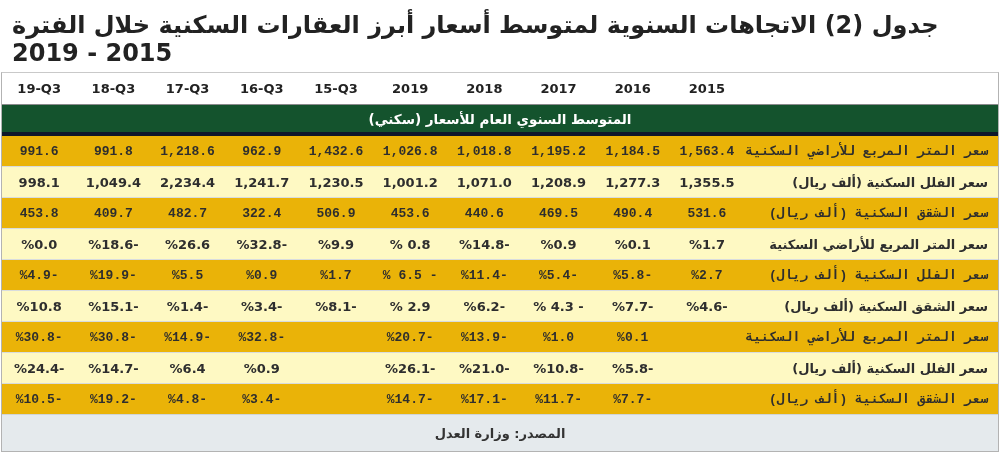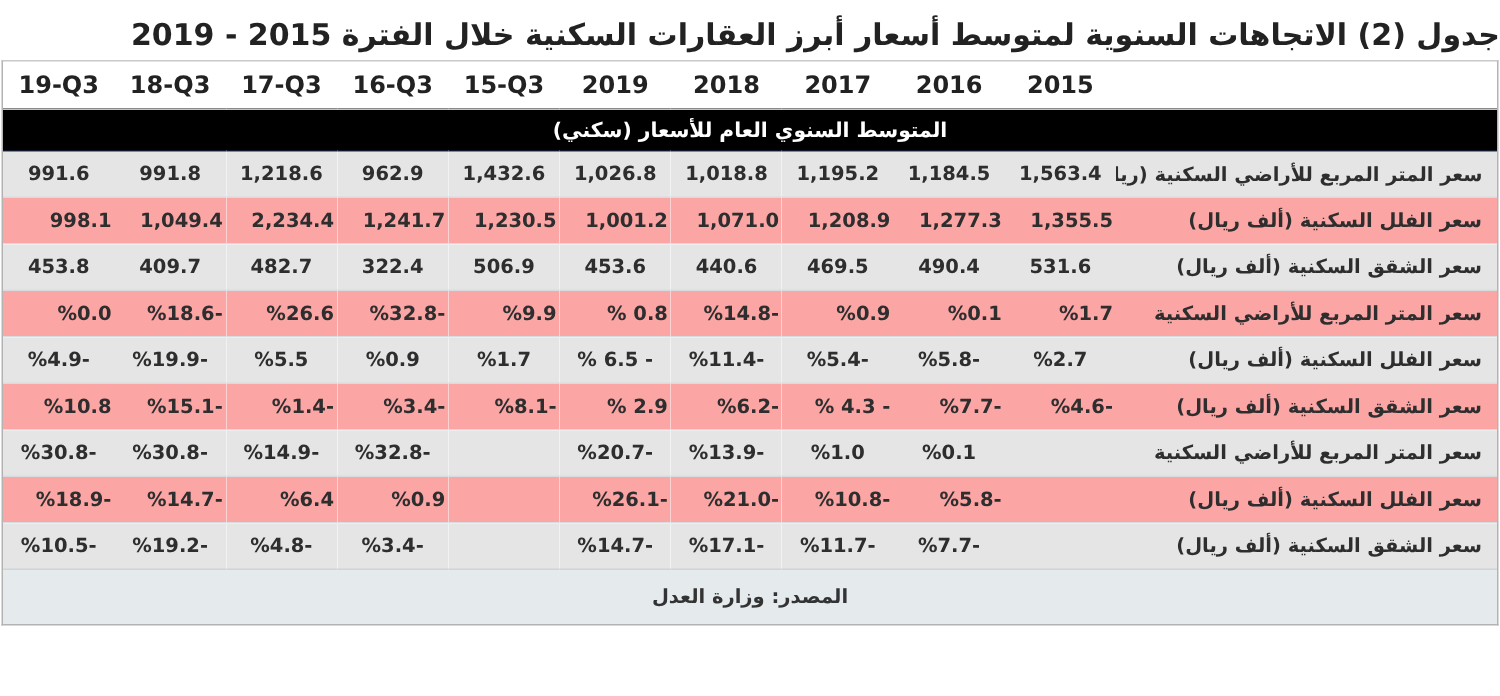--- a/index.html
+++ b/index.html
@@ -2,51 +2,51 @@
 <html lang="ar"><head>
 <meta charset="utf-8">
 <style>
   html,body{margin:0;padding:0;background:#fff;}
   body{
     width:1000px;height:464px;overflow:hidden;
     font-family:"DejaVu Sans","Liberation Sans",sans-serif;
     color:#2e2e2e;
   }
   .page-title{
-    direction:rtl;text-align:right;
+    direction:rtl;text-align:left;
     padding:11px 0 5px 12px;
-    font-size:20px;font-weight:bold;color:#222;
+    font-size:24px;font-weight:bold;color:#222;
     letter-spacing:-0.2px;
   }
   .table-wrap{
     margin:0 1px;
     border:1px solid #b3b3b3;
     border-top-color:#c9c9c9;
   }
   table{
     width:100%;border-collapse:collapse;table-layout:fixed;
     direction:rtl;
   }
   col.label-col{width:25.5%;}
   col.num-col{width:7.45%;}
   th,td{
     padding:0 2px;font-size:13px;font-weight:bold;color:#2e2e2e;
     vertical-align:middle;white-space:nowrap;overflow:hidden;
   }
-  tr.col-head th{height:31px;background:#ffffff;text-align:center;font-size:16px;color:#222;}
+  tr.col-head th{height:31px;background:#ffffff;text-align:center;font-size:13px;color:#222;}
   th.num,td.num{direction:ltr;text-align:center;}
   tr.section-band td{
-    height:27px;background:#000000;color:#ffffff;
+    height:27px;background:#14532d;color:#ffffff;
     text-align:center;font-size:13.5px;font-weight:bold;
-    border-top:1px solid #8a8a8c;border-bottom:1px solid #0f172a;
+    border-top:1px solid #8a8a8c;border-bottom:4px solid #0f172a;
   }
   tr.data-row td{height:30px;border-top:1px solid #d8dcde;}
   tr.data-row td.row-label{text-align:right;padding-right:10px;font-size:13px;}
-  tr.data-row.alt td{background:#fca5a5;text-align:right;}
-  tr.data-row.plain td{background:#e5e5e5;}
+  tr.data-row.alt td{background:#fef9c3;}
+  tr.data-row.plain td{background:#eab308;font-family:Liberation Mono, monospace;}
   tr.footer-row td{
     height:36px;background:#e5eaed;text-align:center;
     font-size:13px;font-weight:bold;border-top:1px solid #cfd4d7;color:#333;
   }
 </style>
 </head>
 <body>
 
 <div class="page-title">جدول (2) الاتجاهات السنوية لمتوسط أسعار أبرز العقارات السكنية خلال الفترة 2015 - 2019</div>
 
@@ -189,21 +189,21 @@
         <td class="row-label">سعر الفلل السكنية (ألف ريال)</td>
         <td class="num"></td>
         <td class="num">%5.8-</td>
         <td class="num">%10.8-</td>
         <td class="num">%21.0-</td>
         <td class="num">%26.1-</td>
         <td class="num"></td>
         <td class="num">%0.9</td>
         <td class="num">%6.4</td>
         <td class="num">%14.7-</td>
-        <td class="num">%18.9-</td>
+        <td class="num">%24.4-</td>
       </tr>
 
       <tr class="data-row plain">
         <td class="row-label">سعر الشقق السكنية (ألف ريال)</td>
         <td class="num"></td>
         <td class="num">%7.7-</td>
         <td class="num">%11.7-</td>
         <td class="num">%17.1-</td>
         <td class="num">%14.7-</td>
         <td class="num"></td>

